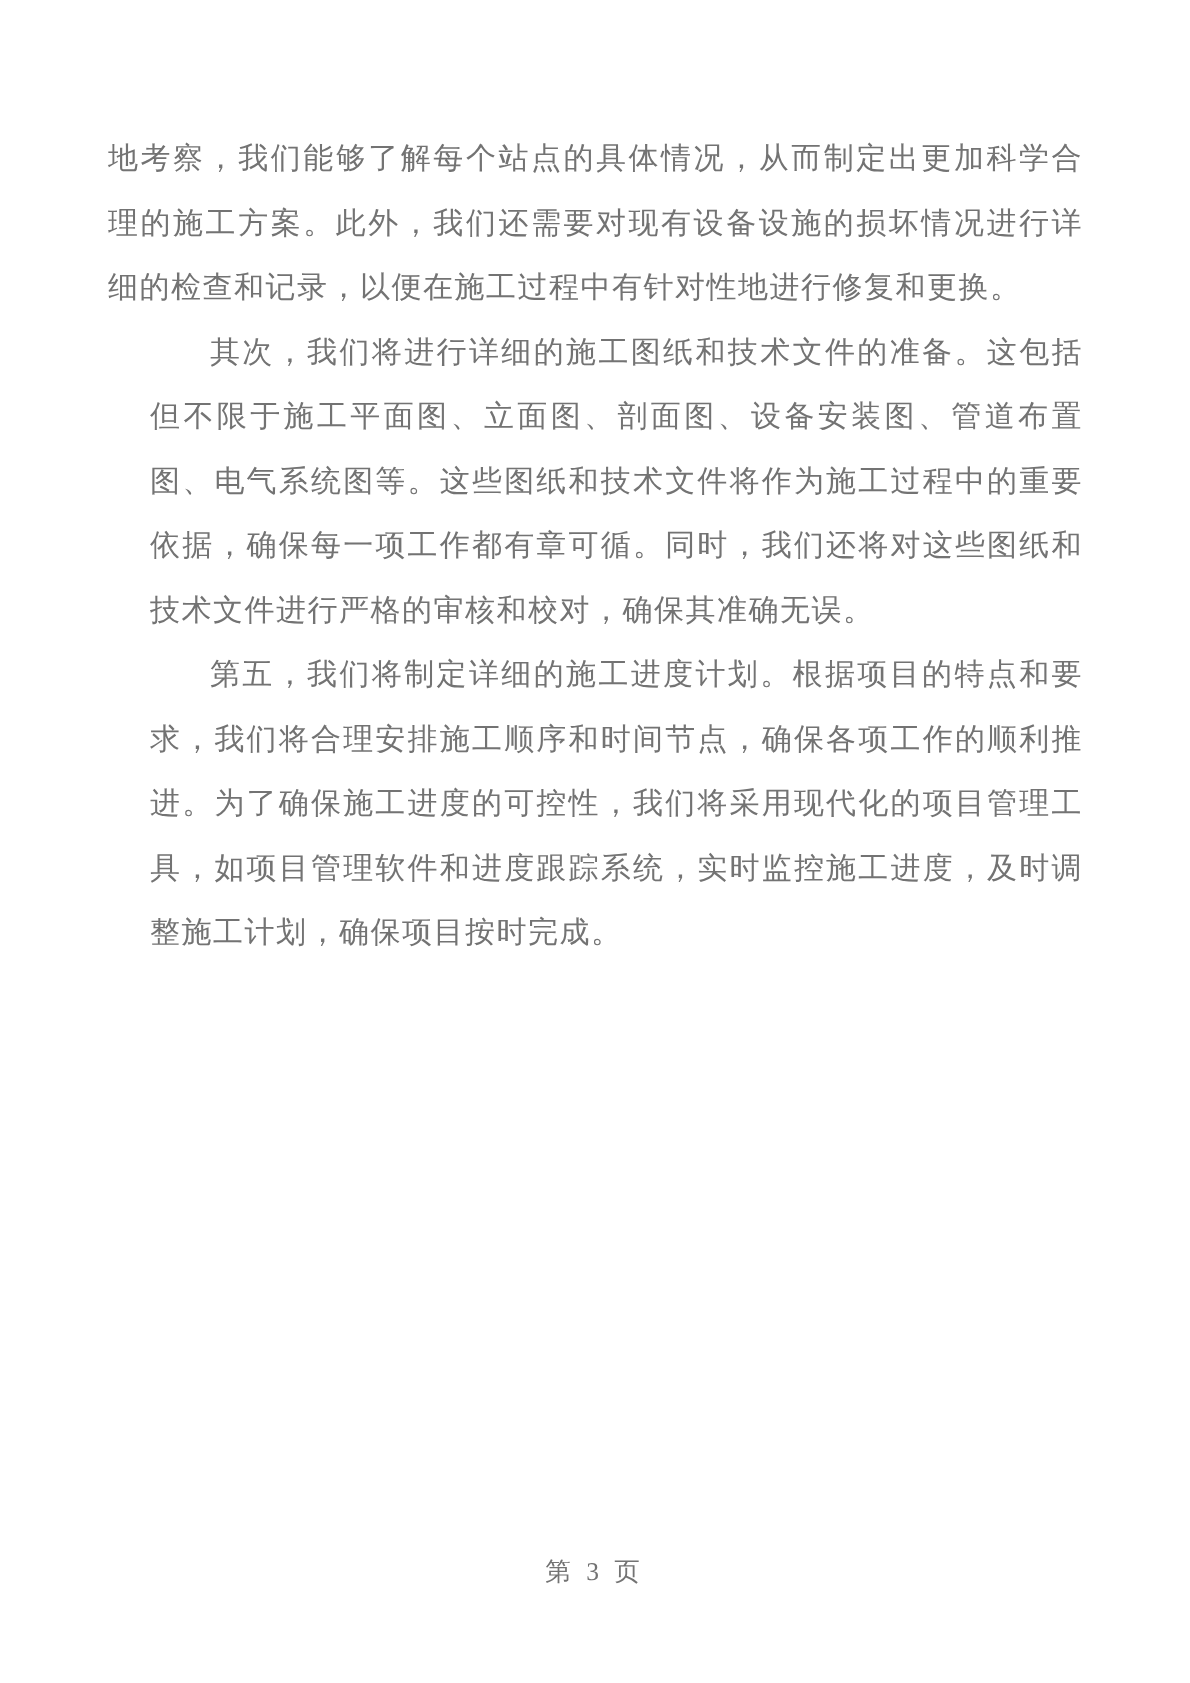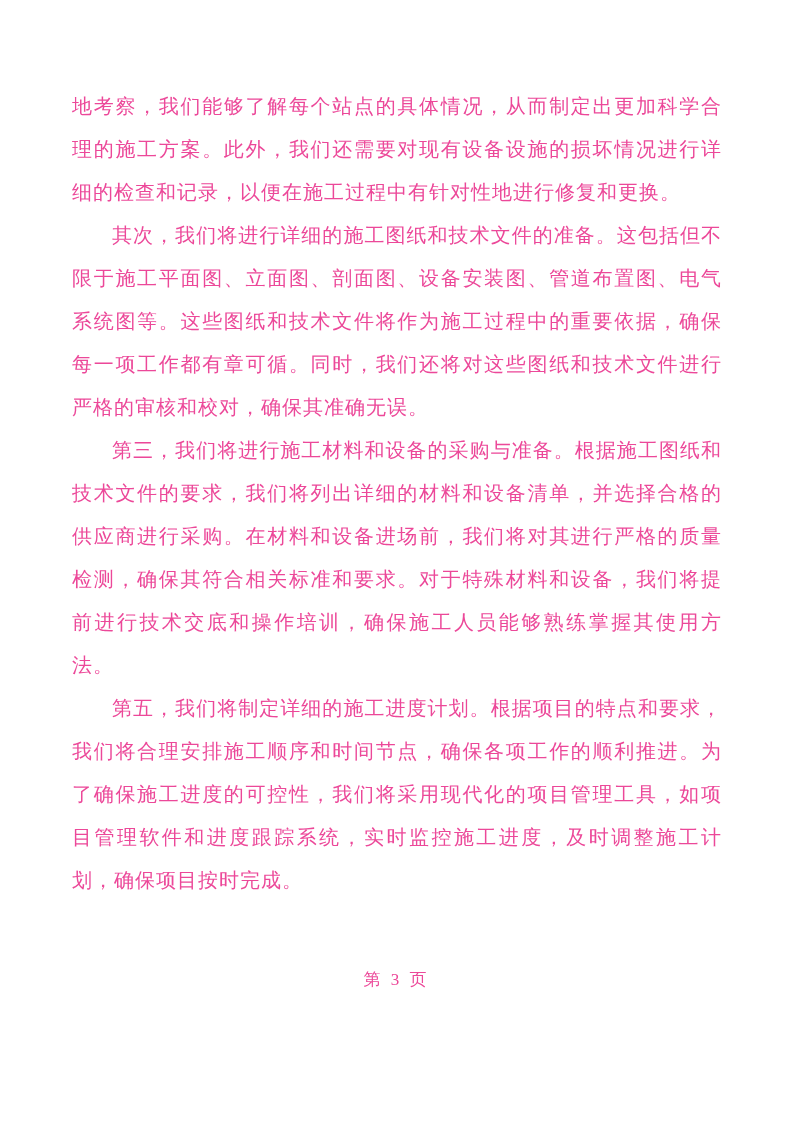--- a/index.html
+++ b/index.html
@@ -10,51 +10,51 @@
   .page {
     position: relative;
     width: 793px;
     height: 1122px;
     margin: 0 auto;
     background: #ffffff;
     box-sizing: border-box;
     padding: 85px 71px 0 72px;
     overflow: hidden;
     font-family: "Liberation Serif", "DejaVu Serif", serif;
-    color: #ec4899;
+    color: #737373;
   }
   .content {
     width: 650px;
   }
   p.para {
     margin: 0;
     font-size: 20px;
     line-height: 43px;
     text-align: justify;
     letter-spacing: 1px;
     word-break: break-all;
   }
   p.para.indent {
     text-indent: 2em;
+    margin-left: 28px;
   }
   .page-footer {
     position: absolute;
-    top: 968px;
+    top: 1036px;
     left: 0;
     width: 100%;
     text-align: center;
     font-size: 17px;
     letter-spacing: 3px;
   }
 </style>
 </head>
 <body>
 
 <div class="page">
   <div class="content">
     <p class="para">地考察，我们能够了解每个站点的具体情况，从而制定出更加科学合理的施工方案。此外，我们还需要对现有设备设施的损坏情况进行详细的检查和记录，以便在施工过程中有针对性地进行修复和更换。</p>
     <p class="para indent">其次，我们将进行详细的施工图纸和技术文件的准备。这包括但不限于施工平面图、立面图、剖面图、设备安装图、管道布置图、电气系统图等。这些图纸和技术文件将作为施工过程中的重要依据，确保每一项工作都有章可循。同时，我们还将对这些图纸和技术文件进行严格的审核和校对，确保其准确无误。</p>
-    <p class="para indent">第三，我们将进行施工材料和设备的采购与准备。根据施工图纸和技术文件的要求，我们将列出详细的材料和设备清单，并选择合格的供应商进行采购。在材料和设备进场前，我们将对其进行严格的质量检测，确保其符合相关标准和要求。对于特殊材料和设备，我们将提前进行技术交底和操作培训，确保施工人员能够熟练掌握其使用方法。</p>
     <p class="para indent">第五，我们将制定详细的施工进度计划。根据项目的特点和要求，我们将合理安排施工顺序和时间节点，确保各项工作的顺利推进。为了确保施工进度的可控性，我们将采用现代化的项目管理工具，如项目管理软件和进度跟踪系统，实时监控施工进度，及时调整施工计划，确保项目按时完成。</p>
 
   </div>
   <div class="page-footer">第 3 页</div>
 </div>
 
 </body></html>

